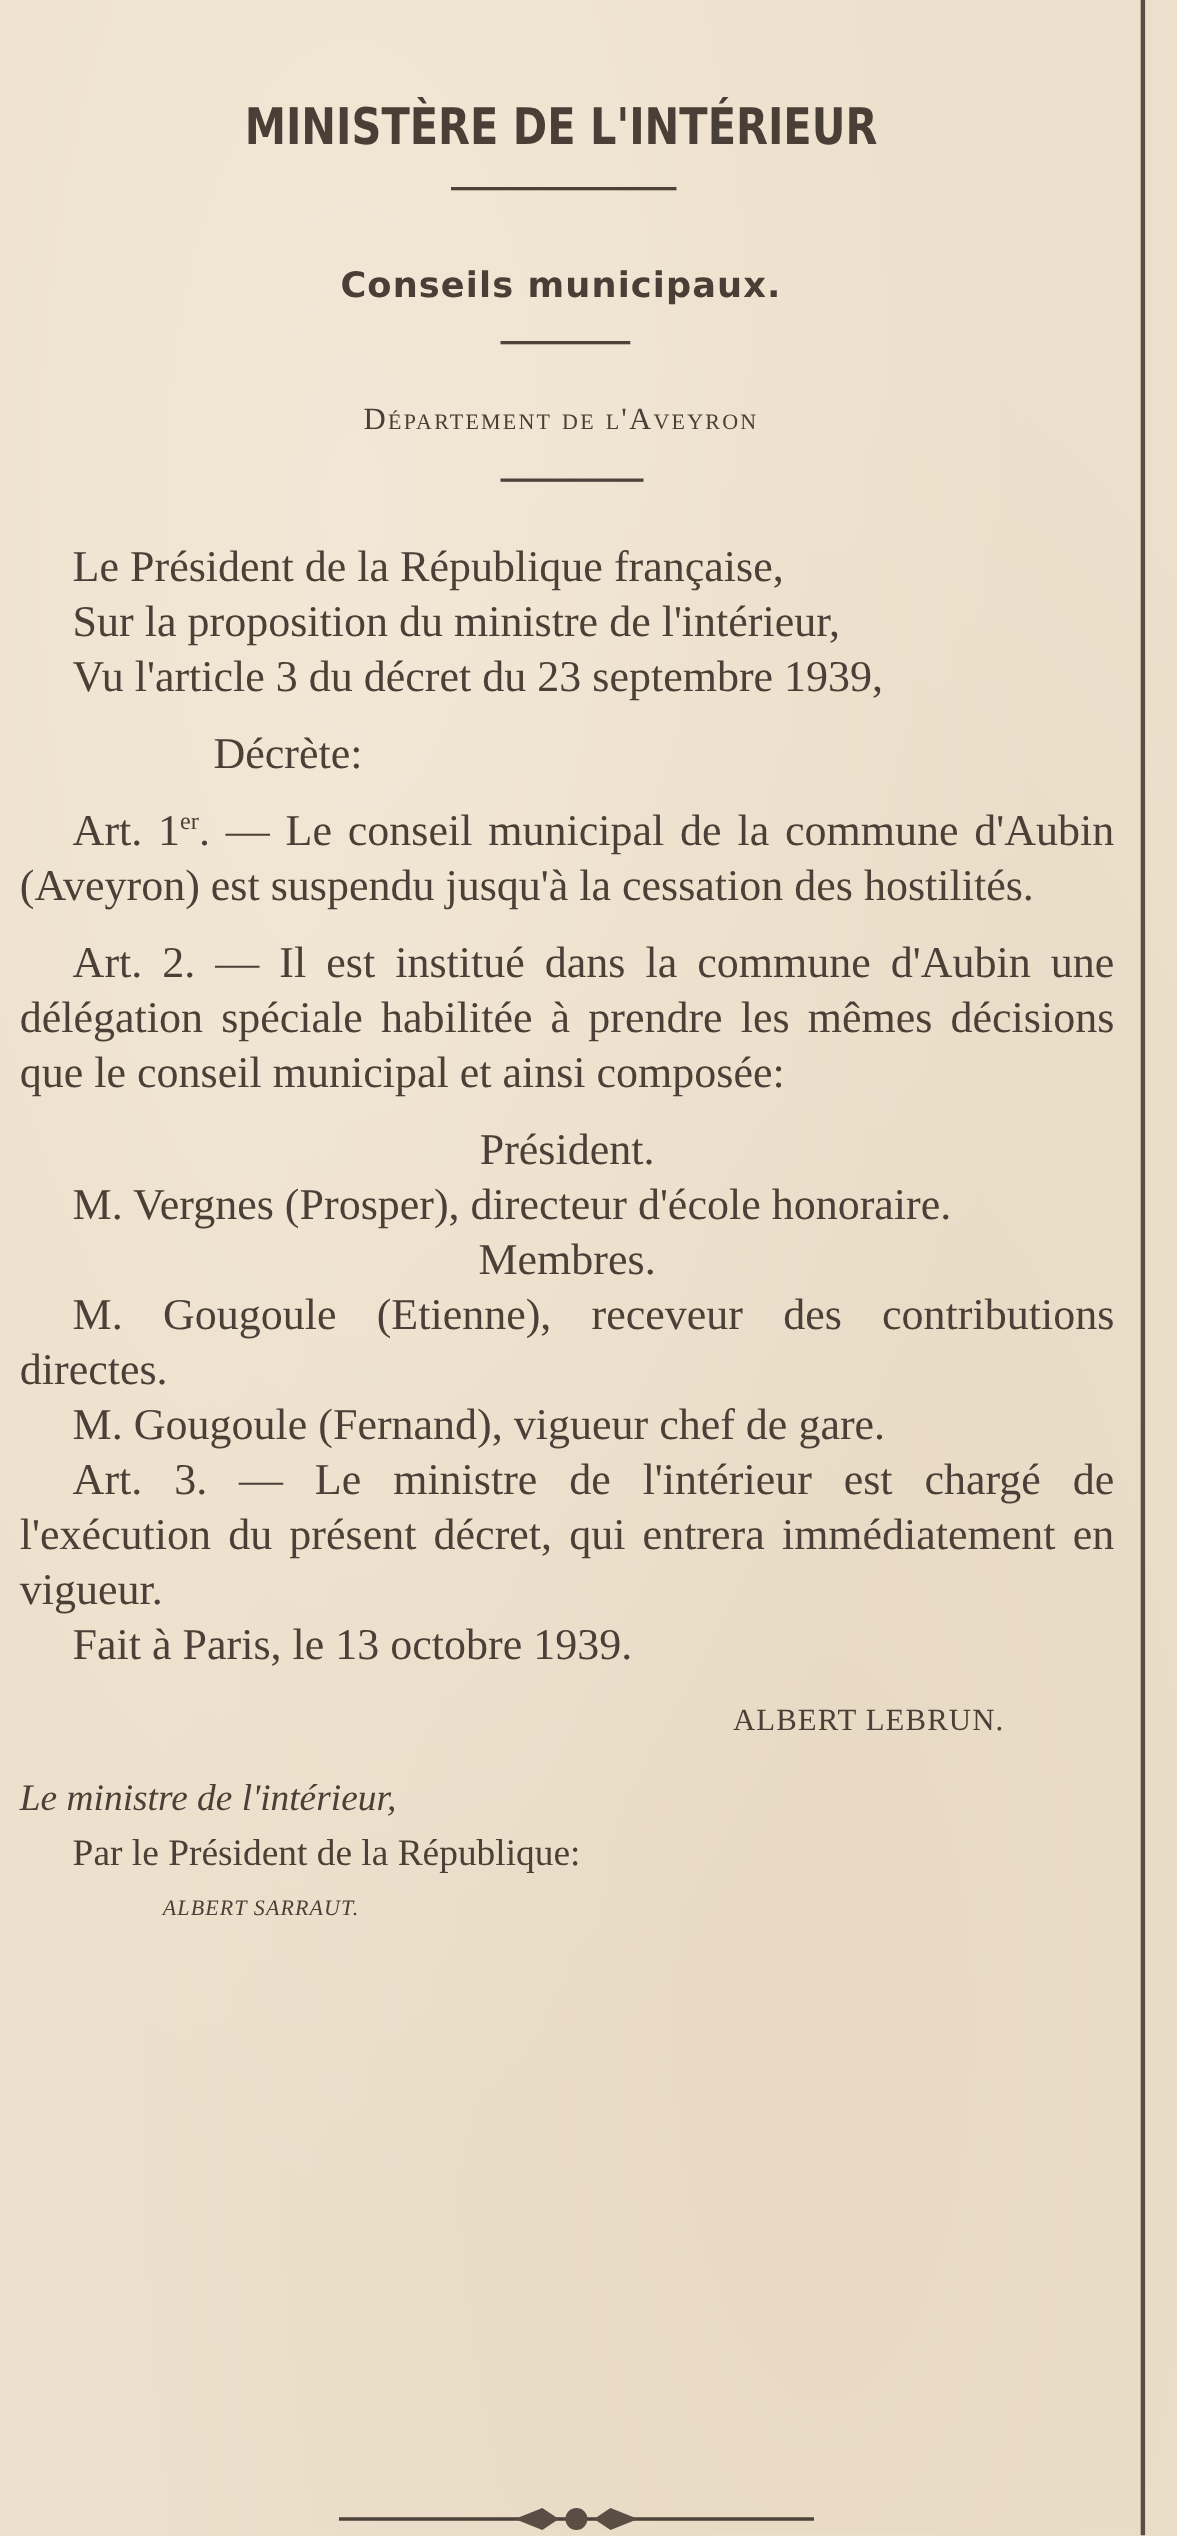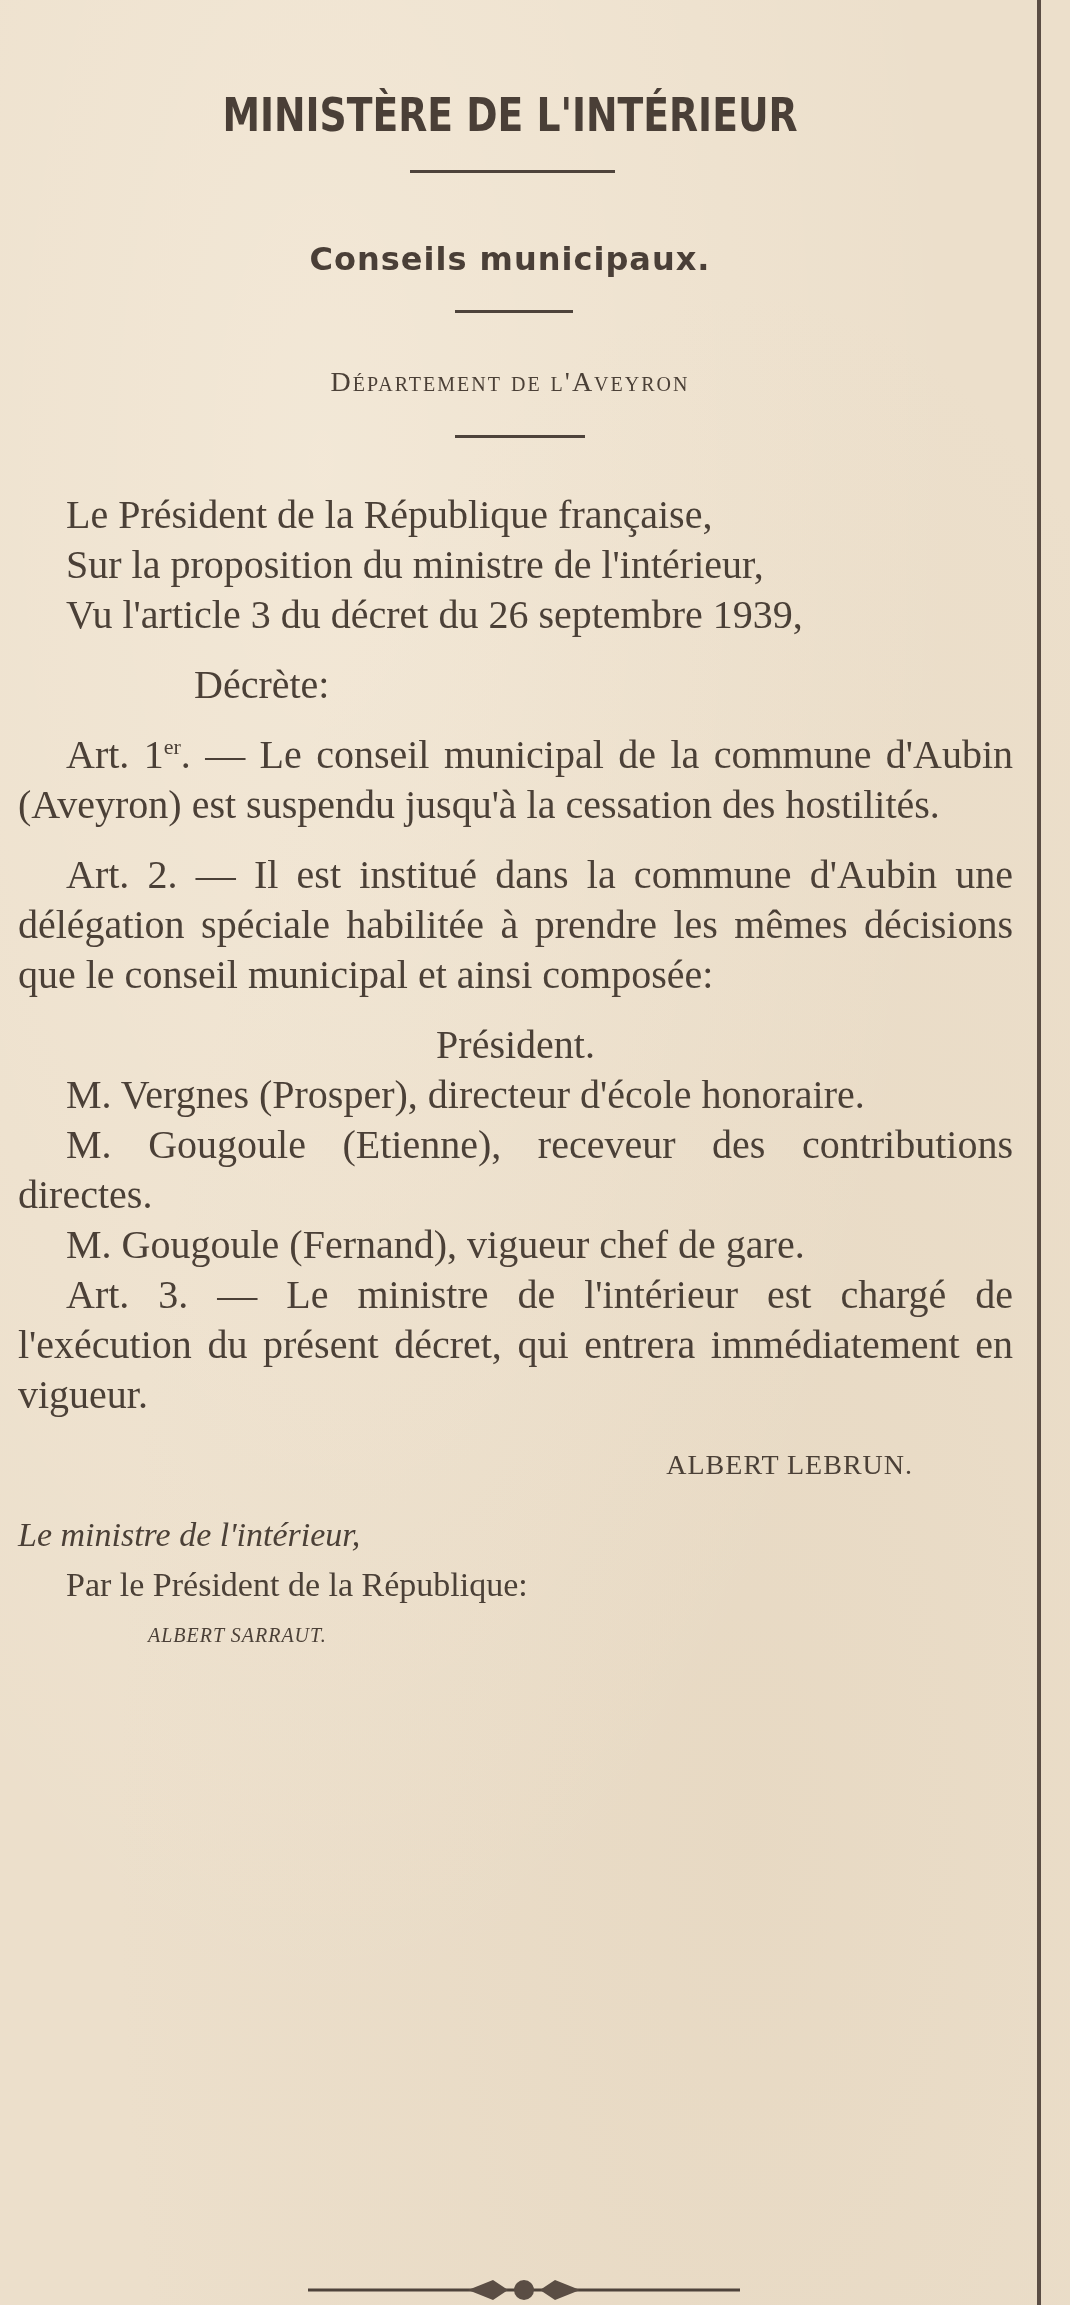--- a/index.html
+++ b/index.html
@@ -57,33 +57,35 @@
 
 <div class="subtitle">Conseils municipaux.</div>
 <div class="rule" style="left:455px; top:310px; width:118px;"></div>
 
 <div class="dept">Département de l'Aveyron</div>
 <div class="rule" style="left:455px; top:435px; width:130px;"></div>
 
 <div class="body">
   <p class="p">Le Président de la République française,</p>
   <p class="p">Sur la proposition du ministre de l'intérieur,</p>
-  <p class="p">Vu l'article 3 du décret du 26 septembre 1939,</p>
+  <p class="p">Vu l'article 3 du décret du 23 septembre 1939,</p>
   <div class="gap"></div>
   <p class="p" style="text-indent:176px;">Décrète:</p>
   <div class="gap"></div>
   <p class="p"><span>Art. 1</span><sup>er</sup><span>. — Le conseil municipal de la commune d'Aubin (Aveyron) est suspendu jusqu'à la cessation des hostilités.</span></p>
   <div class="gap"></div>
   <p class="p">Art. 2. — Il est institué dans la commune d'Aubin une délégation spéciale habilitée à prendre les mêmes décisions que le conseil municipal et ainsi composée:</p>
   <div class="gap"></div>
   <p class="p center">Président.</p>
   <p class="p">M. Vergnes (Prosper), directeur d'école honoraire.</p>
+  <p class="p center">Membres.</p>
   <p class="p">M. Gougoule (Etienne), receveur des contributions directes.</p>
   <p class="p">M. Gougoule (Fernand), vigueur chef de gare.</p>
   <p class="p">Art. 3. — Le ministre de l'intérieur est chargé de l'exécution du présent décret, qui entrera immédiatement en vigueur.</p>
+  <p class="p">Fait à Paris, le 13 octobre 1939.</p>
   <div class="gap"></div>
   <p class="p right">ALBERT LEBRUN.</p>
   <div class="gap"></div>
   <p class="p ital small">Le ministre de l'intérieur,</p>
   <p class="p small" style="text-indent:48px;">Par le Président de la République:</p>
   <p class="p sig2">ALBERT SARRAUT.</p>
 </div>
 
 <svg class="ornament" viewBox="0 0 432 24">
   <line x1="0" y1="12" x2="432" y2="12" stroke="#4e433b" stroke-width="3"></line>

